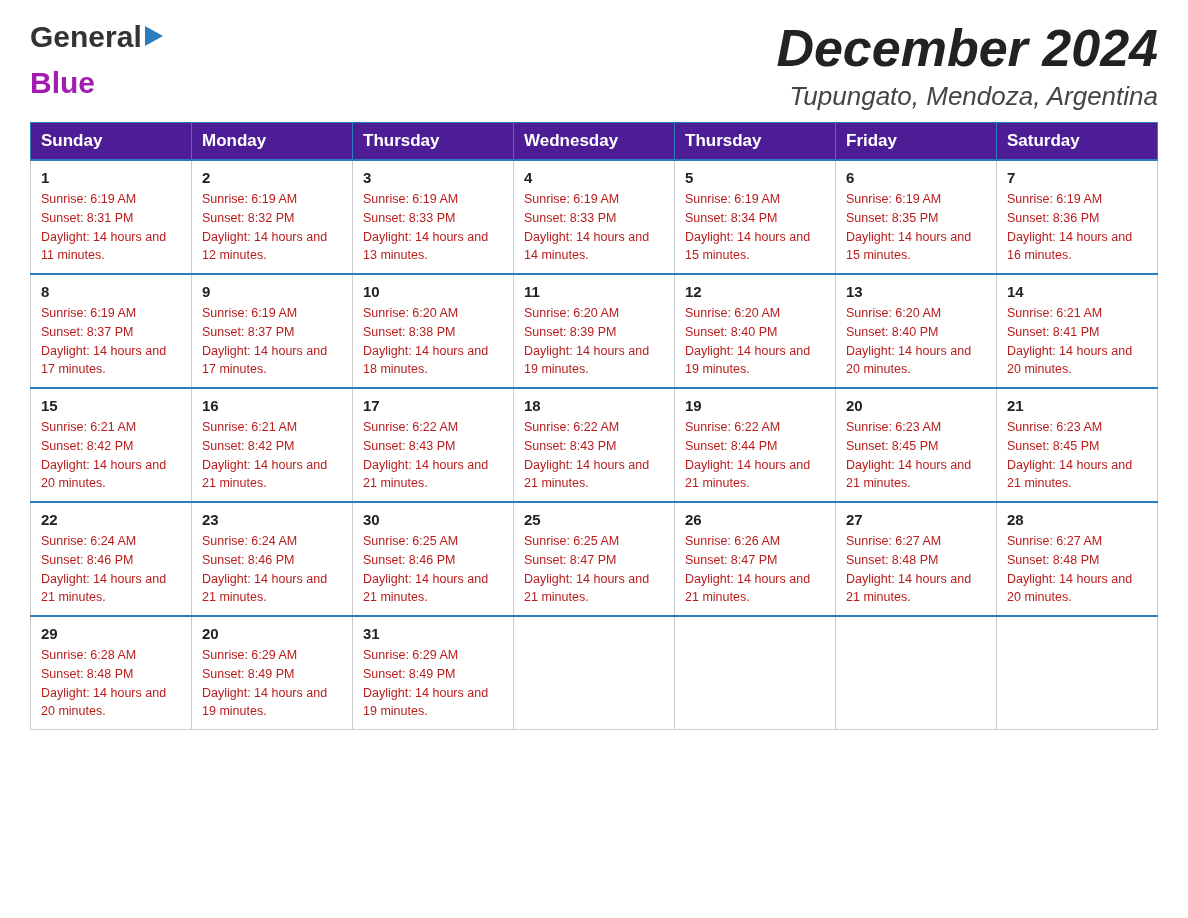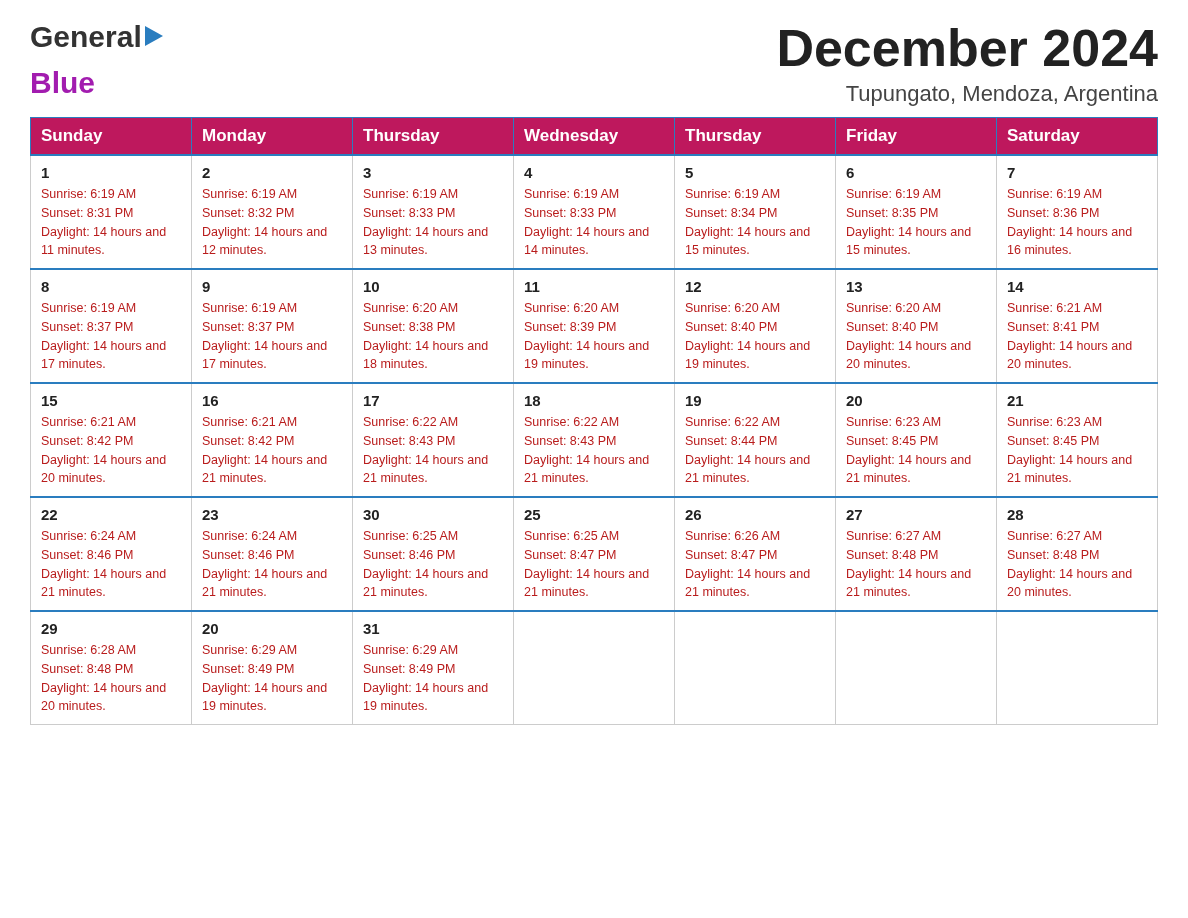--- a/index.html
+++ b/index.html
@@ -17,39 +17,40 @@
       margin-bottom: 10px;
     }
     .logo {
       display: flex;
       flex-direction: column;
       align-items: flex-start;
       gap: 14px;
     }
     .title-area {
       text-align: right;
+      font-style: italic;
     }
     .page-title {
       font-size: 52px;
       font-weight: bold;
       color: #222;
       line-height: 1.1;
     }
     .subtitle {
-      font-size: 22px;
+      font-size: 26px;
       color: #444;
       margin-top: 4px;
     }
     .calendar-table {
       width: 100%;
       border-collapse: collapse;
       margin-top: 10px;
     }
     .calendar-table th {
-      background-color: #be185d;
+      background-color: #4c1d95;
       color: #fff;
       font-size: 17px;
       font-weight: 600;
       padding: 8px 10px;
       text-align: left;
       border: 1px solid #2a7dbf;
     }
     .calendar-table td {
       vertical-align: top;
       padding: 8px 10px;

